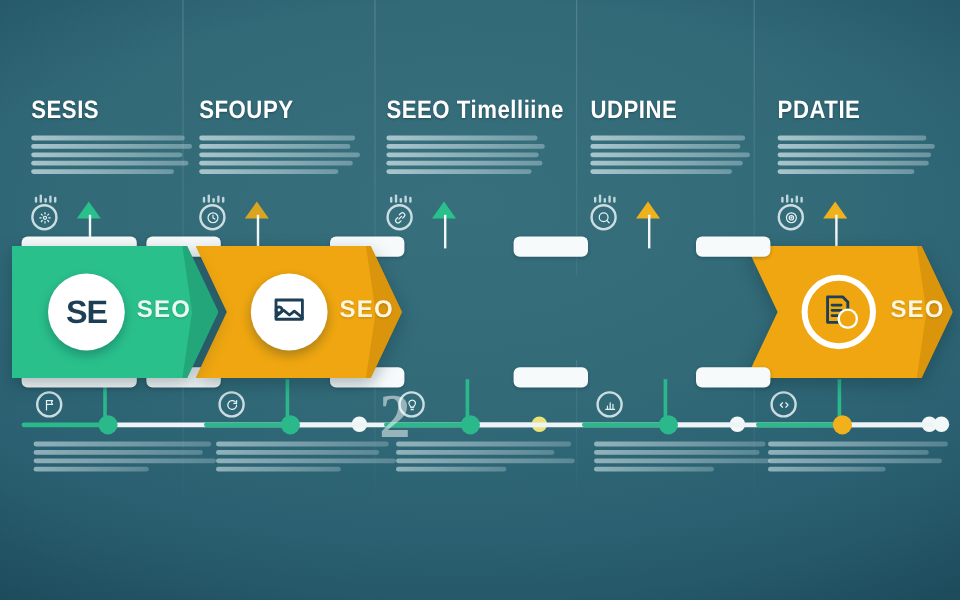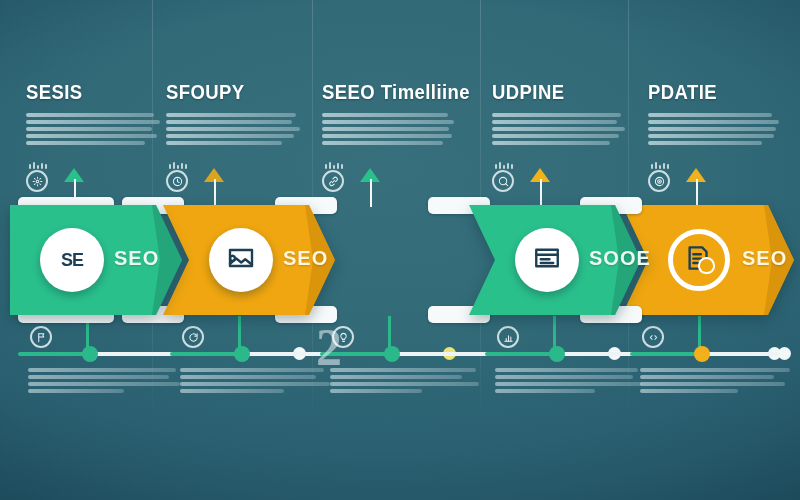--- a/index.html
+++ b/index.html
@@ -80,21 +80,21 @@
     background:#f7fafb; border-radius:5px;
     box-shadow:0 1px 3px rgba(8,38,50,.3);
   }
 
   
   .badge{
     position:absolute; z-index:5; border-radius:50%;
     display:flex; align-items:center; justify-content:center;
     box-shadow:0 4px 9px rgba(8,38,50,.3);
   }
-  .badge .ini{ font-size:18px; font-weight:700; color:#1d3f56; letter-spacing:-1px; }
+  .badge .ini{ font-size:27px; font-weight:700; color:#1d3f56; letter-spacing:-1px; }
   .seoTxt{
     position:absolute; z-index:5; font-size:20px; font-weight:700;
     letter-spacing:1px; text-shadow:0 1px 2px rgba(0,0,0,.18);
     font-family:"Liberation Sans Narrow","Liberation Sans",sans-serif;
   }
   .inner-lines{ position:absolute; z-index:5; display:flex; flex-direction:column; gap:4px; }
   .inner-lines .il{ height:4px; border-radius:2px; filter:blur(.35px); }
   .inner-head{
     position:absolute; z-index:5; font-size:11px; font-weight:700; color:#fff9ea;
     letter-spacing:.6px; filter:blur(.3px); white-space:nowrap;
@@ -292,32 +292,20 @@
         <div class="body" style="background: rgb(239, 166, 16); clip-path: polygon(0px 0px, 146px 0px, 172px 55px, 146px 110px, 0px 110px, 26px 55px);"></div>
         <div class="body" style="background: rgb(201, 135, 10); opacity: 0.55; clip-path: polygon(142px 0px, 146px 0px, 172px 55px, 146px 110px, 142px 110px, 150px 55px);"></div>
         <div class="badge" style="width: 64px; height: 64px; left: 46px; top: 23px; background: rgb(255, 255, 255);">
           <span><svg viewBox="0 0 24 24" fill="none" stroke="currentColor" stroke-width="1.9" stroke-linecap="round" stroke-linejoin="round" width="30" height="30" style="color: rgb(29, 63, 86);">
               <path d="M3.2 5.6h17.6v12.8H3.2z"></path>
               <path d="M7.2 12.2a2 2 0 1 0 0 .1"></path>
               <path d="M3.2 16.6l5-4.2 4 3.2 3.2-2.6 5.4 4.4"></path>
             </svg></span>
         </div>
         <div class="seoTxt" style="left: 120px; top: 42px; color: rgb(255, 246, 224);">SEO</div>
-      </div>
-      <div class="chev" style="left: 459px; width: 172px; z-index: 7;">
-        <div class="body" style="background: rgb(42, 192, 140); clip-path: polygon(0px 0px, 146px 0px, 172px 55px, 146px 110px, 0px 110px, 26px 55px);"></div>
-        <div class="body" style="background: rgb(30, 143, 106); opacity: 0.55; clip-path: polygon(142px 0px, 146px 0px, 172px 55px, 146px 110px, 142px 110px, 150px 55px);"></div>
-        <div class="badge" style="width: 64px; height: 64px; left: 46px; top: 23px; background: rgb(255, 255, 255);">
-          <span><svg viewBox="0 0 24 24" fill="none" stroke="currentColor" stroke-width="1.9" stroke-linecap="round" stroke-linejoin="round" width="30" height="30" style="color: rgb(29, 63, 86);">
-              <path d="M3.4 5.4h17.2v13.2H3.4z"></path>
-              <path d="M3.4 9.4h17.2"></path>
-              <path d="M7 13h7M7 16h10"></path>
-            </svg></span>
-        </div>
-        <div class="seoTxt" style="left: 120px; top: 42px; color: rgb(234, 250, 243);">SOOE</div>
       </div>
       <div class="chev" style="left: 612px; width: 172px; z-index: 6;">
         <div class="body" style="background: rgb(239, 166, 16); clip-path: polygon(0px 0px, 146px 0px, 172px 55px, 146px 110px, 0px 110px, 26px 55px);"></div>
         <div class="body" style="background: rgb(201, 135, 10); opacity: 0.55; clip-path: polygon(142px 0px, 146px 0px, 172px 55px, 146px 110px, 142px 110px, 150px 55px);"></div>
         <div class="badge" style="width: 62px; height: 62px; left: 46px; top: 24px; background: transparent; border: 5px solid rgb(255, 255, 255); box-shadow: none;">
           <span style="position: absolute; right: 12px; bottom: 14px; width: 13px; height: 13px; border-radius: 50% 50% 45% 45%; background: rgb(239, 166, 16); box-shadow: rgb(255, 255, 255) 0px 0px 0px 2px;"></span>
           <span><svg viewBox="0 0 24 24" fill="none" stroke="currentColor" stroke-width="1.9" stroke-linecap="round" stroke-linejoin="round" width="30" height="30" style="color: rgb(29, 63, 86);">
               <path d="M4.5 3.5h10l3.5 3.5v13.5h-13.5z"></path>
               <path d="M7.5 9h6M7.5 12.5h6M7.5 16h4"></path>
             </svg></span>

